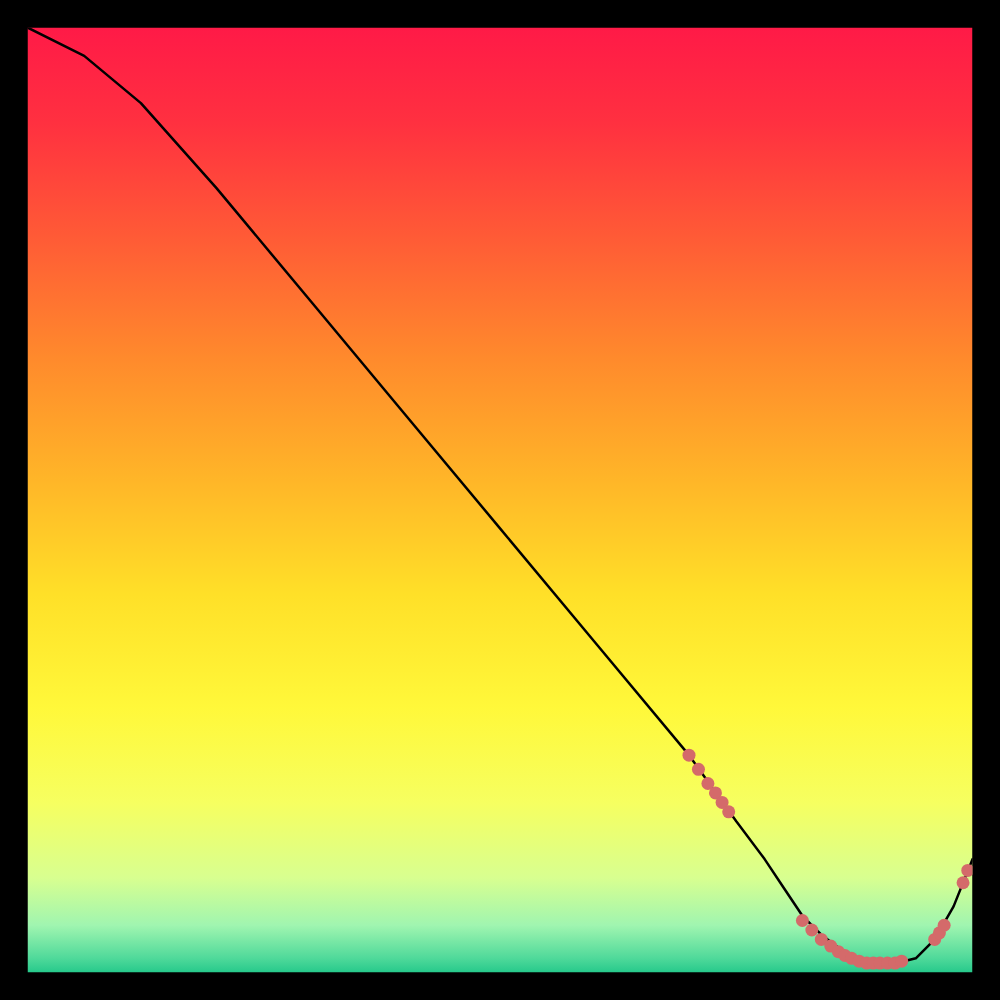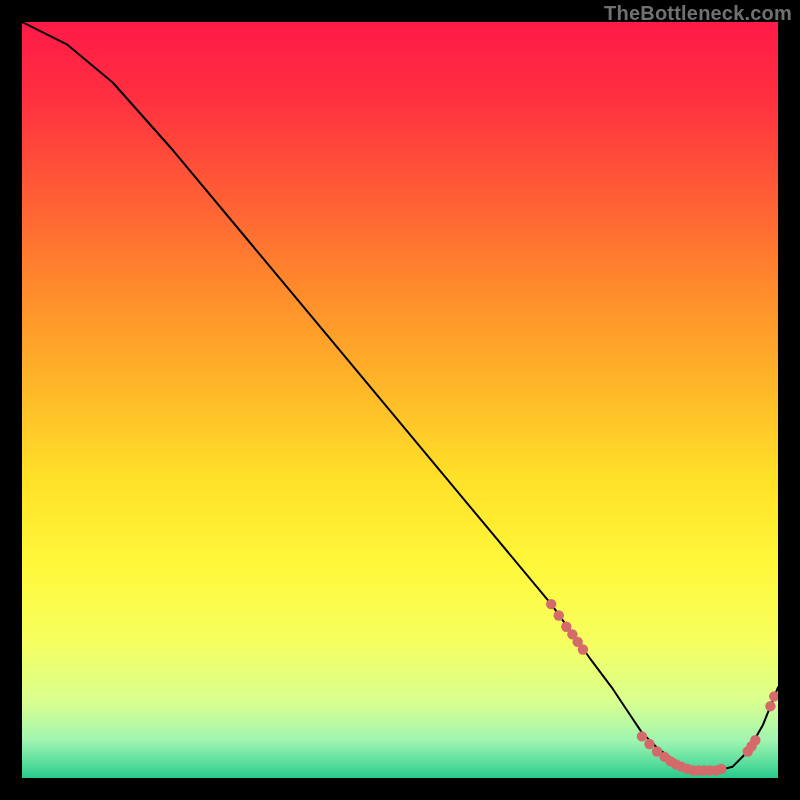--- a/index.html
+++ b/index.html
@@ -25,21 +25,20 @@
     font-size: 20px;
     font-weight: 600;
     color: #717171;
     letter-spacing: 0.2px;
   }
 </style>
 </head>
 <body>
 
 <div class="stage">
-  <div class="watermark">TheBottleneck.com</div>
   <svg class="plot" viewBox="0 0 756 756" preserveAspectRatio="none">
     <defs>
       <linearGradient id="bg-grad" x1="0" y1="0" x2="0" y2="1">
           <stop offset="0%" stop-color="#ff1a47"></stop>
           <stop offset="10%" stop-color="#ff3040"></stop>
           <stop offset="22%" stop-color="#ff5a36"></stop>
           <stop offset="35%" stop-color="#ff8a2c"></stop>
           <stop offset="48%" stop-color="#ffb628"></stop>
           <stop offset="60%" stop-color="#ffe028"></stop>
           <stop offset="72%" stop-color="#fff83a"></stop>

